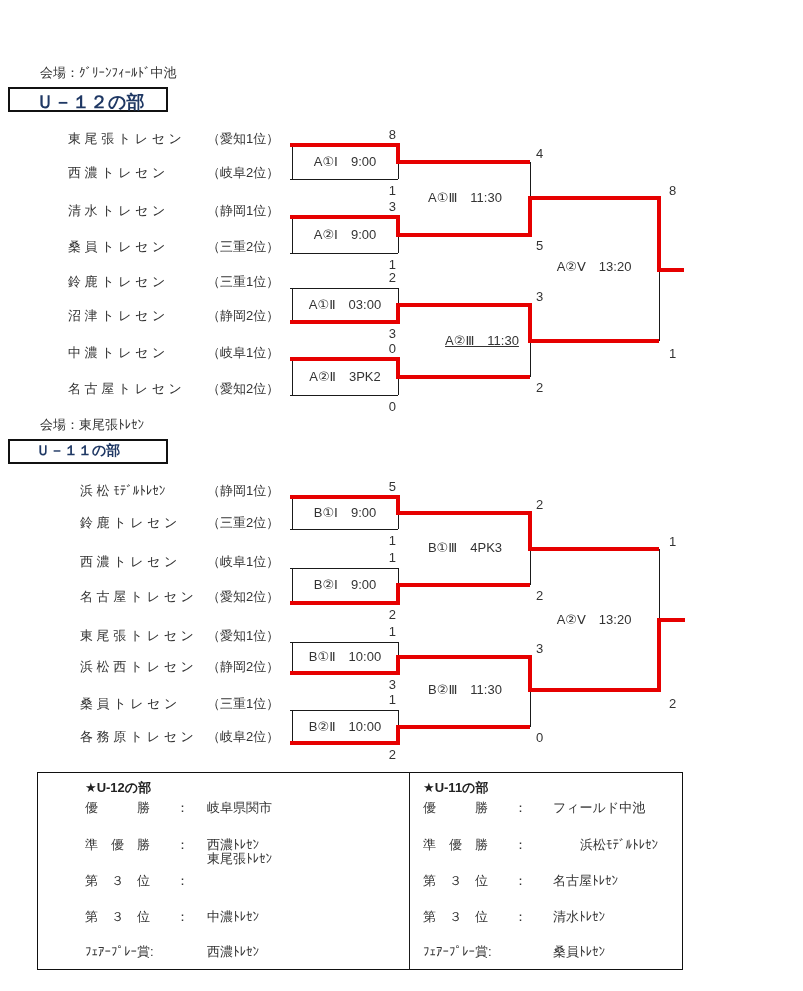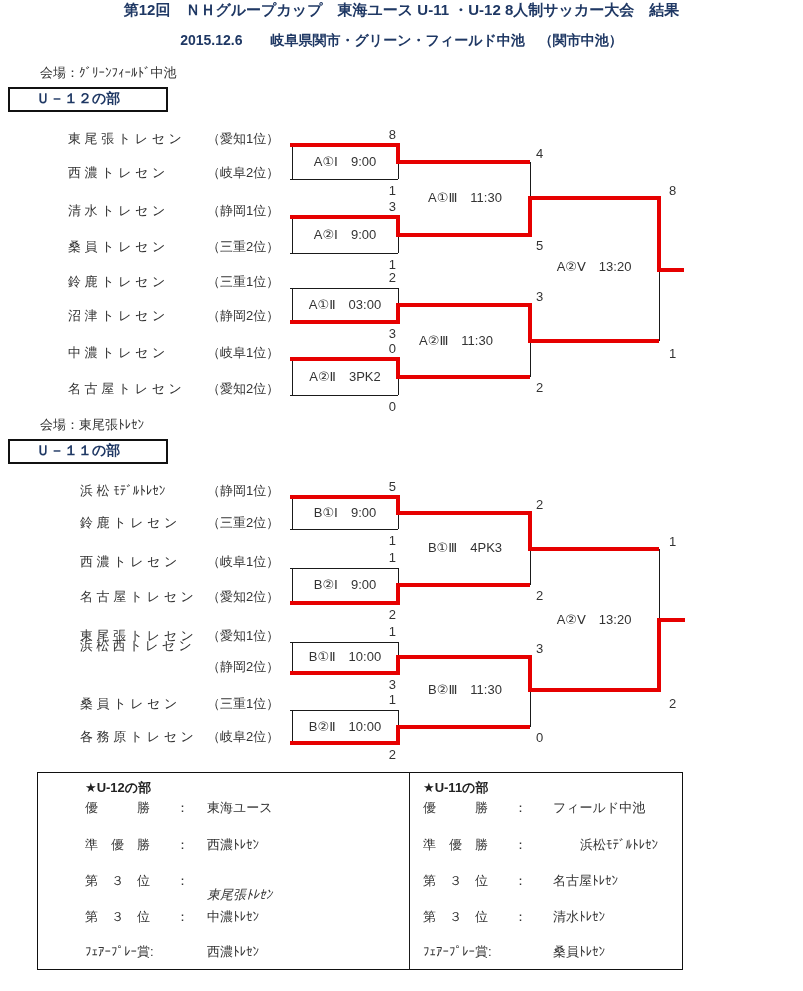--- a/index.html
+++ b/index.html
@@ -13,22 +13,20 @@
   .center{text-align:center;}
   .scoreR{width:38px;text-align:right;}
   .secbox{border:2px solid #111;box-sizing:border-box;}
   .resbox{border:1px solid #111;box-sizing:border-box;}
 </style>
 </head>
 <body>
 
 <div id="screen">
 
-  <div class="abs title navy center" style="left:0;top:3;width:803px;">第12回　ＮＨグループカップ　東海ユース U-11 ・U-12 8人制サッカー大会　結果</div>
-  <div class="abs sub navy center" style="left:0;top:31px;width:803px;">2015.12.6　　岐阜県関市・グリーン・フィールド中池　（関市中池）</div>
 
   <div id="lines">
       <div style="position: absolute; left: 290px; top: 179px; width: 108px; height: 1px; background: rgb(26, 26, 26);"></div>
       <div style="position: absolute; left: 290px; top: 253px; width: 108px; height: 1px; background: rgb(26, 26, 26);"></div>
       <div style="position: absolute; left: 290px; top: 288px; width: 108px; height: 1px; background: rgb(26, 26, 26);"></div>
       <div style="position: absolute; left: 290px; top: 395px; width: 108px; height: 1px; background: rgb(26, 26, 26);"></div>
       <div style="position: absolute; left: 290px; top: 529px; width: 108px; height: 1px; background: rgb(26, 26, 26);"></div>
       <div style="position: absolute; left: 290px; top: 568px; width: 108px; height: 1px; background: rgb(26, 26, 26);"></div>
       <div style="position: absolute; left: 290px; top: 642px; width: 108px; height: 1px; background: rgb(26, 26, 26);"></div>
       <div style="position: absolute; left: 290px; top: 710px; width: 108px; height: 1px; background: rgb(26, 26, 26);"></div>
@@ -88,21 +86,21 @@
       <div style="position: absolute; left: 396px; top: 655px; width: 4px; height: 20px; background: rgb(230, 0, 0);"></div>
       <div style="position: absolute; left: 396px; top: 725px; width: 4px; height: 20px; background: rgb(230, 0, 0);"></div>
       <div style="position: absolute; left: 528px; top: 511px; width: 4px; height: 40px; background: rgb(230, 0, 0);"></div>
       <div style="position: absolute; left: 528px; top: 655px; width: 4px; height: 37px; background: rgb(230, 0, 0);"></div>
       <div style="position: absolute; left: 657px; top: 618px; width: 4px; height: 74px; background: rgb(230, 0, 0);"></div>
     </div>
 
   <div>
     <div class="abs t13" style="left:40px;top:65px;">会場：ｸﾞﾘｰﾝﾌｨｰﾙﾄﾞ中池</div>
     <div class="abs secbox" style="left:8px;top:87px;width:160px;height:25px;"></div>
-    <div class="abs navy" style="left:36px;top:90px;font-size:14px;">Ｕ－１２の部</div>
+    <div class="abs navy" style="left:36px;top:90px;font-size:18px;">Ｕ－１２の部</div>
 
     <div class="abs t13" style="left:68px;top:131px;">東 尾 張 ト レ セ ン</div>
     <div class="abs t13" style="left:207px;top:131px;">（愛知1位）</div>
     <div class="abs t13" style="left:68px;top:165px;">西 濃 ト レ セ ン</div>
     <div class="abs t13" style="left:207px;top:165px;">（岐阜2位）</div>
     <div class="abs t13" style="left:68px;top:203px;">清 水 ト レ セ ン</div>
     <div class="abs t13" style="left:207px;top:203px;">（静岡1位）</div>
     <div class="abs t13" style="left:68px;top:239px;">桑 員 ト レ セ ン</div>
     <div class="abs t13" style="left:207px;top:239px;">（三重2位）</div>
     <div class="abs t13" style="left:68px;top:274px;">鈴 鹿 ト レ セ ン</div>
@@ -122,21 +120,21 @@
     <div class="abs t13 scoreR" style="left:358px;top:326px;">3</div>
     <div class="abs t13 scoreR" style="left:358px;top:341px;">0</div>
     <div class="abs t13 scoreR" style="left:358px;top:399px;">0</div>
 
     <div class="abs t13 center" style="left:292px;top:154px;width:106px;">A①Ⅰ　9:00</div>
     <div class="abs t13 center" style="left:292px;top:227px;width:106px;">A②Ⅰ　9:00</div>
     <div class="abs t13 center" style="left:292px;top:297px;width:106px;">A①Ⅱ　03:00</div>
     <div class="abs t13 center" style="left:292px;top:369px;width:106px;">A②Ⅱ　3PK2</div>
 
     <div class="abs t13 center" style="left:400px;top:190px;width:130px;">A①Ⅲ　11:30</div>
-    <div class="abs t13 center" style="left:391px;top:333px;width:130px;">A②Ⅲ　11:30</div>
+    <div class="abs t13 center" style="left:417px;top:333px;width:130px;text-decoration:underline;">A②Ⅲ　11:30</div>
     <div class="abs t13" style="left:536px;top:146px;">4</div>
     <div class="abs t13" style="left:536px;top:238px;">5</div>
     <div class="abs t13" style="left:536px;top:289px;">3</div>
     <div class="abs t13" style="left:536px;top:380px;">2</div>
 
     <div class="abs t13 center" style="left:528px;top:259px;width:132px;">A②Ⅴ　13:20</div>
     <div class="abs t13" style="left:669px;top:183px;">8</div>
     <div class="abs t13" style="left:669px;top:346px;">1</div>
   </div>
 
@@ -148,21 +146,21 @@
     <div class="abs t13" style="left:80px;top:483px;">浜 松 ﾓﾃﾞﾙﾄﾚｾﾝ</div>
     <div class="abs t13" style="left:207px;top:483px;">（静岡1位）</div>
     <div class="abs t13" style="left:80px;top:515px;">鈴 鹿 ト レ セ ン</div>
     <div class="abs t13" style="left:207px;top:515px;">（三重2位）</div>
     <div class="abs t13" style="left:80px;top:554px;">西 濃 ト レ セ ン</div>
     <div class="abs t13" style="left:207px;top:554px;">（岐阜1位）</div>
     <div class="abs t13" style="left:80px;top:589px;">名 古 屋 ト レ セ ン</div>
     <div class="abs t13" style="left:207px;top:589px;">（愛知2位）</div>
     <div class="abs t13" style="left:80px;top:628px;">東 尾 張 ト レ セ ン</div>
     <div class="abs t13" style="left:207px;top:628px;">（愛知1位）</div>
-    <div class="abs t13" style="left:80px;top:638px;font-family:Liberation Serif, serif;">浜 松 西 ト レ セ ン</div>
+    <div class="abs t13" style="left:80px;top:659px;">浜 松 西 ト レ セ ン</div>
     <div class="abs t13" style="left:207px;top:659px;">（静岡2位）</div>
     <div class="abs t13" style="left:80px;top:696px;">桑 員 ト レ セ ン</div>
     <div class="abs t13" style="left:207px;top:696px;">（三重1位）</div>
     <div class="abs t13" style="left:80px;top:729px;">各 務 原 ト レ セ ン</div>
     <div class="abs t13" style="left:207px;top:729px;">（岐阜2位）</div>
 
     <div class="abs t13 scoreR" style="left:358px;top:479px;">5</div>
     <div class="abs t13 scoreR" style="left:358px;top:533px;">1</div>
     <div class="abs t13 scoreR" style="left:358px;top:550px;">1</div>
     <div class="abs t13 scoreR" style="left:358px;top:607px;">2</div>
@@ -187,25 +185,25 @@
     <div class="abs t13" style="left:669px;top:534px;">1</div>
     <div class="abs t13" style="left:669px;top:696px;">2</div>
   </div>
 
   <div>
     <div class="abs resbox" style="left:37px;top:772px;width:646px;height:198px;"></div>
     <div class="abs" style="left:409px;top:772px;width:1px;height:198px;background:#1a1a1a;"></div>
 
     <div class="abs t13" style="left:85px;top:780px;font-weight:bold;color:#222;">★U-12の部</div>
     <div class="abs t13" style="left:85px;top:800px;">優　　　勝　　：</div>
-    <div class="abs t13" style="left:207px;top:800px;">東海ユース</div>
+    <div class="abs t13" style="left:207px;top:800px;">岐阜県関市</div>
     <div class="abs t13" style="left:85px;top:837px;">準　優　勝　　：</div>
     <div class="abs t13" style="left:207px;top:837px;">西濃ﾄﾚｾﾝ</div>
     <div class="abs t13" style="left:85px;top:873px;">第　３　位　　：</div>
-    <div class="abs t13" style="left:207px;top:887px;font-style:italic;">東尾張ﾄﾚｾﾝ</div>
+    <div class="abs t13" style="left:207px;top:851px;">東尾張ﾄﾚｾﾝ</div>
     <div class="abs t13" style="left:85px;top:909px;">第　３　位　　：</div>
     <div class="abs t13" style="left:207px;top:909px;">中濃ﾄﾚｾﾝ</div>
     <div class="abs t13" style="left:85px;top:944px;">ﾌｪｱｰﾌﾟﾚｰ賞:</div>
     <div class="abs t13" style="left:207px;top:944px;">西濃ﾄﾚｾﾝ</div>
 
     <div class="abs t13" style="left:423px;top:780px;font-weight:bold;color:#222;">★U-11の部</div>
     <div class="abs t13" style="left:423px;top:800px;">優　　　勝　　：</div>
     <div class="abs t13" style="left:553px;top:800px;">フィールド中池</div>
     <div class="abs t13" style="left:423px;top:837px;">準　優　勝　　：</div>
     <div class="abs t13" style="left:580px;top:837px;">浜松ﾓﾃﾞﾙﾄﾚｾﾝ</div>

